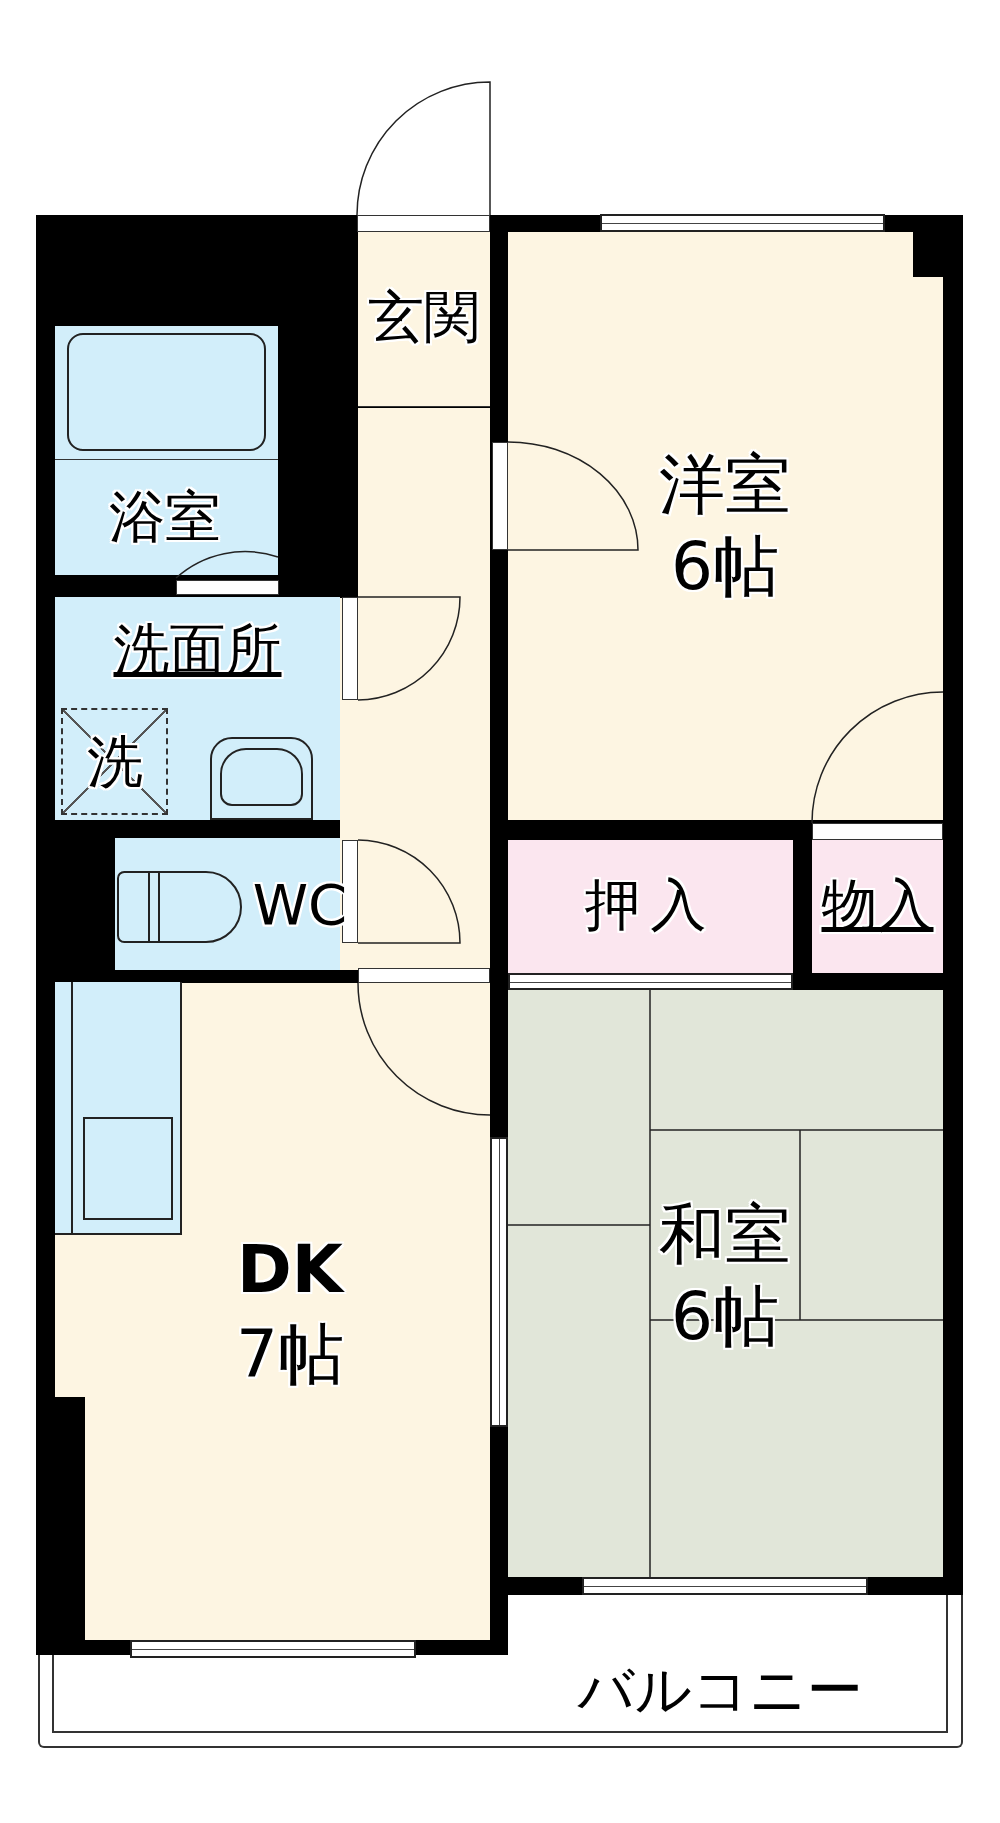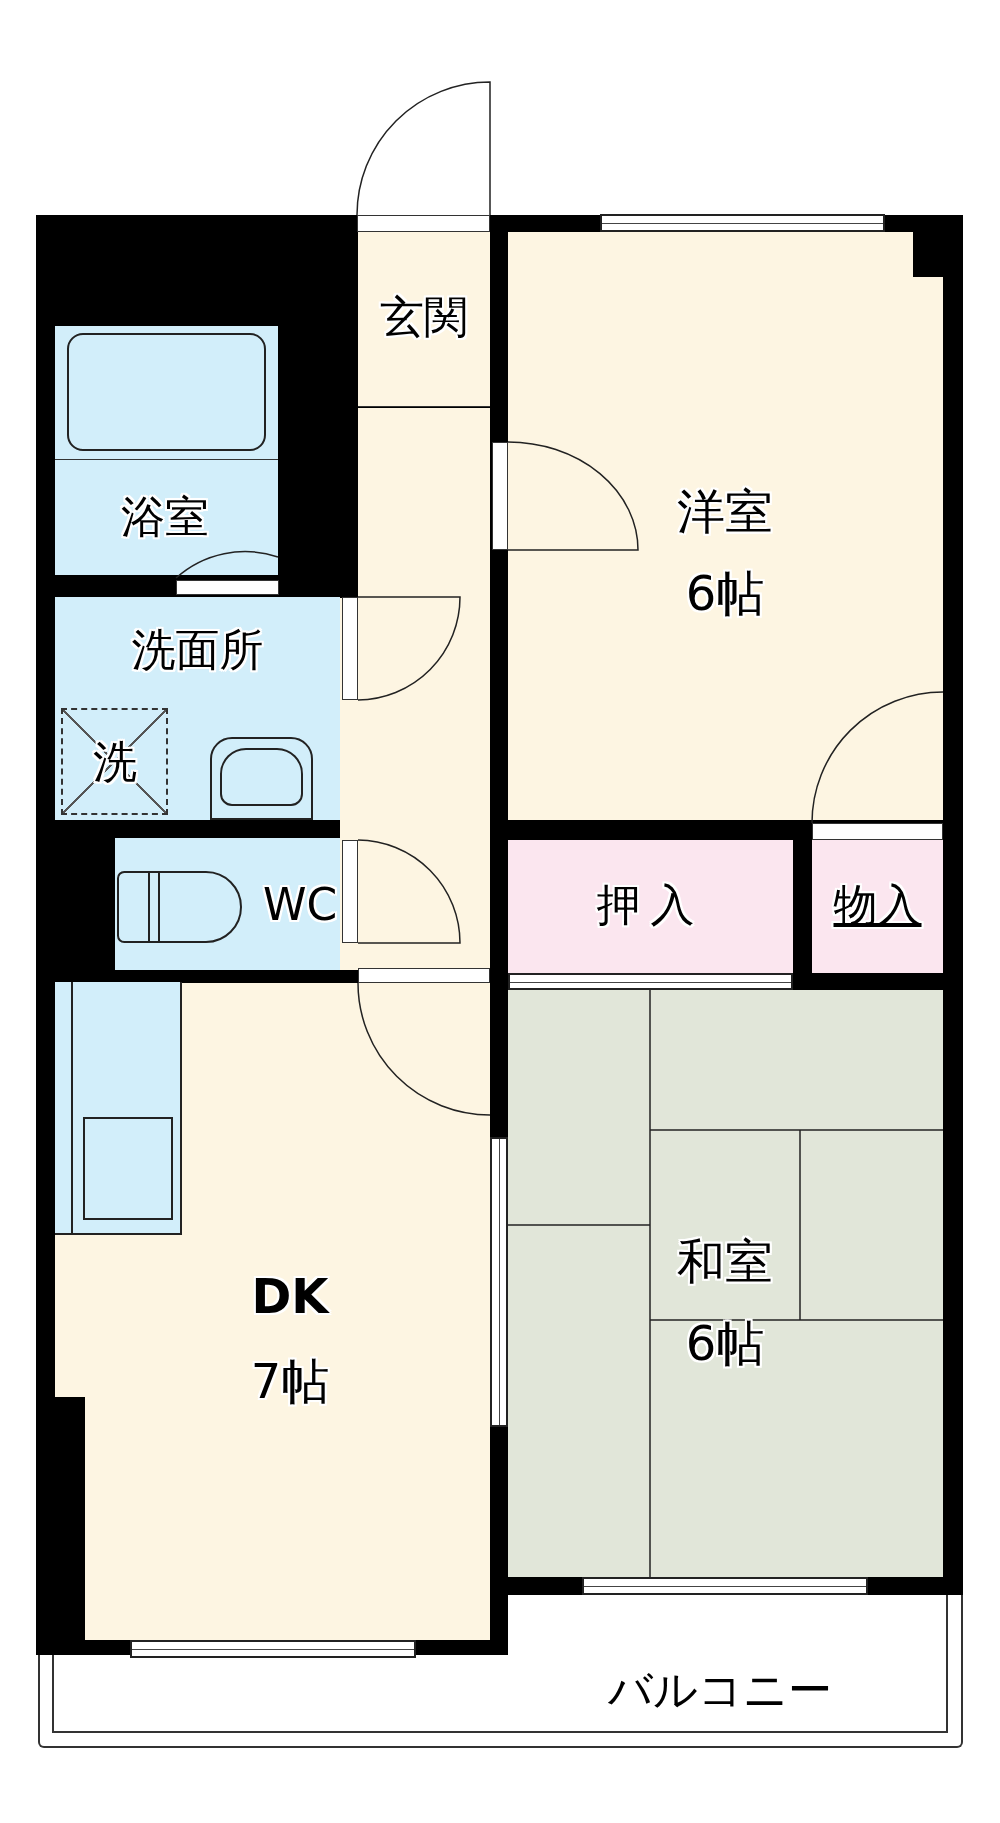--- a/index.html
+++ b/index.html
@@ -10,22 +10,22 @@
   .floor-water{background:#d2eefa;}
   .floor-closet{background:#fbe6ef;}
   .floor-tatami{background:#e1e6d9;}
   .win{background:#fff;border:2px solid #222;}
   .win::after{content:"";position:absolute;left:0;right:0;top:50%;border-top:1.5px solid #444;}
   .winv{background:#fff;border:2px solid #222;}
   .winv::after{content:"";position:absolute;top:0;bottom:0;left:50%;border-left:1.5px solid #444;}
   .opening{background:#fff;border:1.5px solid #333;}
   .label{position:absolute;color:#000;font-weight:bold;text-align:center;white-space:nowrap;
     text-shadow:0 0 3px #fff,0 0 3px #fff,2px 0 0 #fff,-2px 0 0 #fff,0 2px 0 #fff,0 -2px 0 #fff,2px 2px 0 #fff,-2px -2px 0 #fff,2px -2px 0 #fff,-2px 2px 0 #fff;}
-  .big{font-size:48px;line-height:80px;font-weight:normal;margin-top:26px;}
-  .mid{font-size:44px;line-height:50px;font-weight:normal;}
+  .big{font-size:66px;line-height:80px;font-weight:normal;}
+  .mid{font-size:56px;line-height:50px;font-weight:normal;}
   svg{position:absolute;left:0;top:0;}
 </style>
 </head>
 <body>
 
 <div class="abs" style="left:38px;top:1585px;width:925px;height:163px;border:2px solid #333;border-top:none;border-radius:0 0 6px 6px;"></div>
 <div class="abs" style="left:52px;top:1585px;width:896px;height:148px;border:2px solid #333;border-top:none;"></div>
 
 <div class="abs wall" style="left:36px;top:215px;width:927px;height:1380px;"></div>
 <div class="abs wall" style="left:36px;top:1580px;width:472px;height:75px;"></div>
@@ -92,21 +92,21 @@
     <line x1="508" y1="1225" x2="650" y2="1225"></line>
   </g>
 </svg>
 
 <div class="label mid" style="left:358px;top:292px;width:132px;">玄関</div>
 
 <div class="label big" style="left:560px;top:445px;width:330px;">洋室</div>
 <div class="label big" style="left:560px;top:527px;width:330px;">6帖</div>
 
 <div class="label mid" style="left:80px;top:492px;width:170px;">浴室</div>
-<div class="label mid" style="left:85px;top:625px;width:225px;">洗面所</div>
+<div class="label mid" style="left:85px;top:625px;width:225px;text-decoration:underline;">洗面所</div>
 <div class="label mid" style="left:80px;top:737px;width:70px;">洗</div>
 <div class="label mid" style="left:240px;top:880px;width:120px;">WC</div>
 
 <div class="label mid" style="left:508px;top:880px;width:285px;letter-spacing:10px;">押入</div>
 <div class="label mid" style="left:812px;top:880px;width:131px;text-decoration:underline;">物入</div>
 
 <div class="label big" style="left:560px;top:1195px;width:330px;">和室</div>
 <div class="label big" style="left:560px;top:1277px;width:330px;">6帖</div>
 
 <div class="label big" style="left:160px;top:1230px;width:260px;font-weight:bold;">DK</div>

